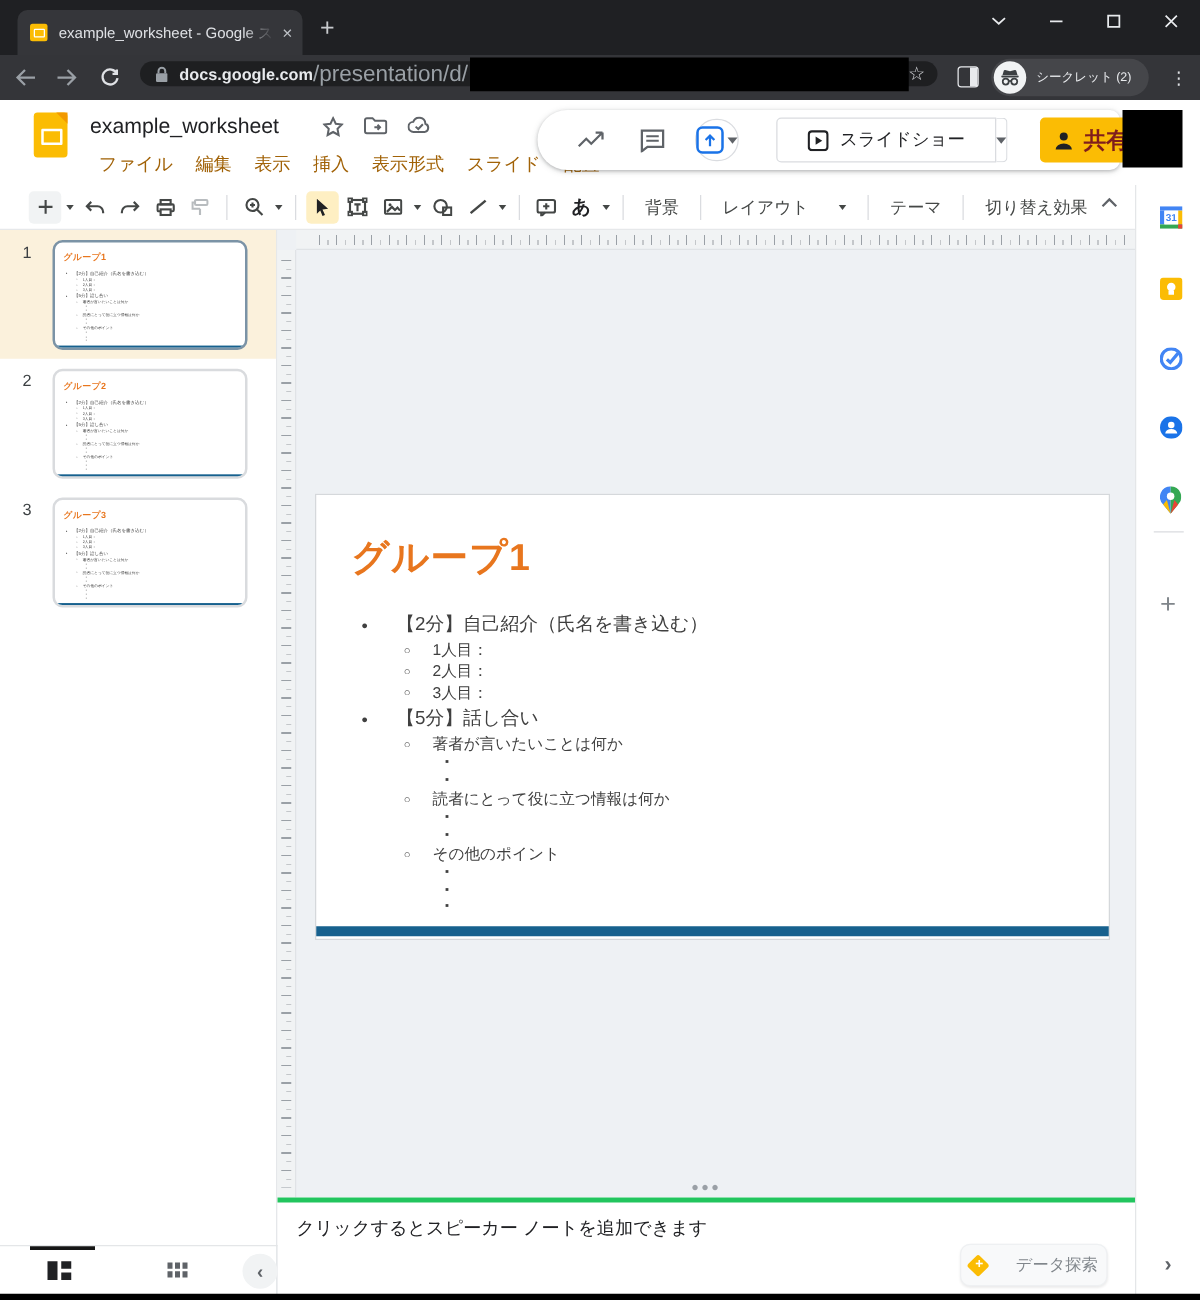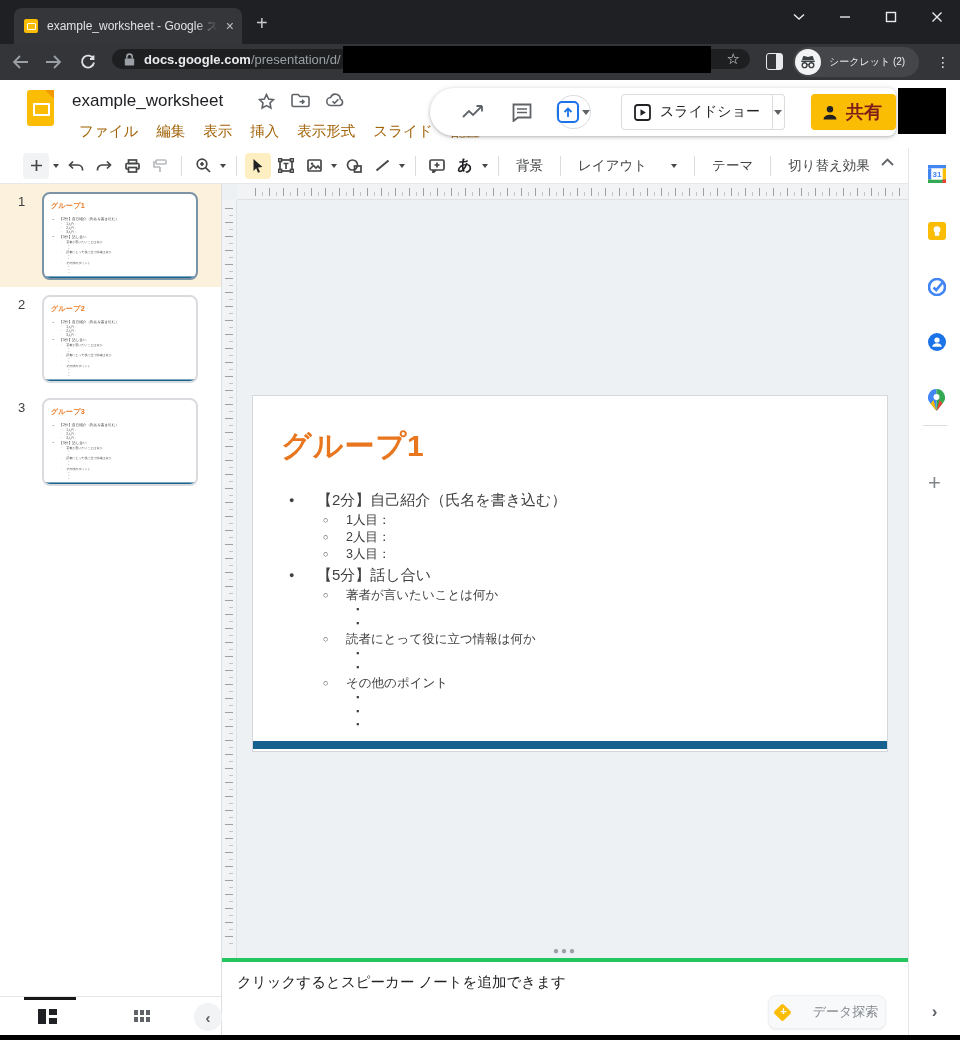--- a/index.html
+++ b/index.html
@@ -22,21 +22,21 @@
   .wbtn svg { stroke:#e8eaed; stroke-width:1.4; fill:none; }
 
   .btoolbar { position:absolute; left:0; top:44px; width:960px; height:36px; background:#343539; display:flex; align-items:center; }
   .navic { width:28px; height:28px; display:flex; align-items:center; justify-content:center; margin-left:6px; }
   .navic svg { stroke:#9aa0a6; stroke-width:1.8; fill:none; }
   .navic.reload svg { stroke:#dfe1e5; }
   .omnibox { position:absolute; left:112px; top:5px; width:638px; height:20px; background:#1e1f21; border-radius:14px;
     display:flex; align-items:center; padding:0 10px 0 12px; }
   .lock { margin-right:9px; }
   .omni-domain { color:#e8eaed; font-size:13px; font-weight:bold; }
-  .omni-path { color:#9aa0a6; font-size:13px; }
+  .omni-path { color:#9aa0a6; font-size:18px; }
   .omni-redact { width:368px; height:27px; background:#000; margin-left:2px; }
   .omni-star { margin-left:auto; color:#dfe1e5; font-size:15px; }
   .sidepanel-ic { position:absolute; left:766px; top:9px; width:17px; height:17px; border:1.6px solid #e8eaed; border-radius:3px; }
   .sidepanel-ic::after { content:""; position:absolute; right:0; top:0; width:6px; height:100%; background:#e8eaed; }
   .incog { position:absolute; left:793px; top:3px; height:30px; background:#45464a; border-radius:15px;
     display:flex; align-items:center; padding:0 14px 0 2px; }
   .incog-circle { width:26px; height:26px; border-radius:50%; background:#f1f3f4; display:flex; align-items:center; justify-content:center; }
   .incog-label { color:#e8eaed; font-size:10px; margin-left:8px; white-space:nowrap; }
   .kebab { position:absolute; right:8px; top:7px; width:18px; height:22px; color:#dfe1e5; font-size:14px; letter-spacing:0;
     display:flex; align-items:center; justify-content:center; }
@@ -53,21 +53,21 @@
   .menu-item { font-size:14.5px; color:#a16207; padding:2px 9px; border-radius:4px; white-space:nowrap; }
   .action-card { position:absolute; left:430px; top:8px; width:466px; height:48px; background:#fff; border-radius:24px 8px 8px 24px;
     box-shadow:0 1px 3px rgba(60,64,67,.3), 0 1px 6px rgba(60,64,67,.15); display:flex; align-items:center; z-index:5; }
   .card-ic { width:24px; height:24px; display:flex; align-items:center; justify-content:center; }
   .ic-activity { margin-left:32px; }
   .ic-comment { margin-left:28px; }
   .present-pill { margin-left:24px; width:56px; height:34px; border:1px solid #dadce0; border-radius:17px;
     display:flex; align-items:center; justify-content:center; gap:3px; }
   .present-sq { width:22px; height:22px; border:2px solid #1a73e8; border-radius:5px; display:flex; align-items:center; justify-content:center; }
   .caret { width:0; height:0; border-left:4px solid transparent; border-right:4px solid transparent; border-top:5px solid #5f6368; }
-  .slideshow-btn { margin-left:30px; height:36px; border:1px solid #dadce0; border-radius:4px 0 0 4px; display:flex; align-items:center; padding:0 12px; gap:9px; }
+  .slideshow-btn { margin-left:30px; height:36px; border:1px solid #dadce0; border-radius:4px 0 0 4px; display:flex; align-items:center; padding:0 24px; gap:9px; }
   .slideshow-label { font-size:14px; color:#202124; white-space:nowrap; }
   .slideshow-caret { height:36px; width:22px; border:1px solid #dadce0; border-left:none; border-radius:0 4px 4px 0; display:flex; align-items:center; justify-content:center; }
   .share-btn { margin-left:26px; height:36px; background:#fbbc04; border-radius:4px; display:flex; align-items:center; padding:0 14px 0 10px; gap:7px; }
   .share-label { font-size:18px; color:#7f1d1d; font-weight:bold; white-space:nowrap; }
   .avatar-redact { position:absolute; left:898px; top:8px; width:48px; height:46px; background:#000; z-index:6; }
 
   
   .stoolbar { position:absolute; left:0; top:148px; width:908px; height:36px; background:#fff; border-bottom:1px solid #e6e8ea;
     display:flex; align-items:center; }
   .tbtn { height:26px; min-width:26px; border-radius:4px; display:flex; align-items:center; justify-content:center; margin:0 1px; }

